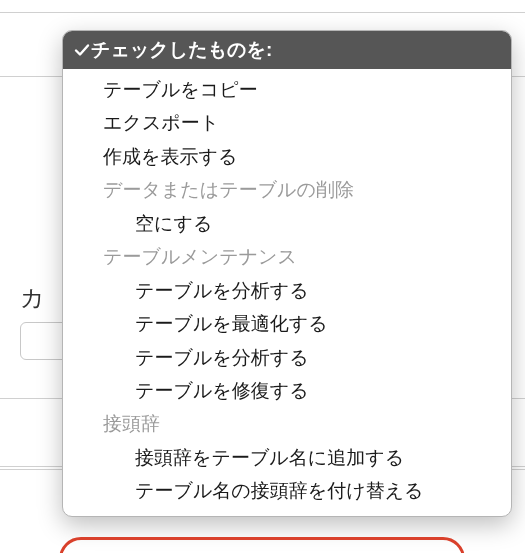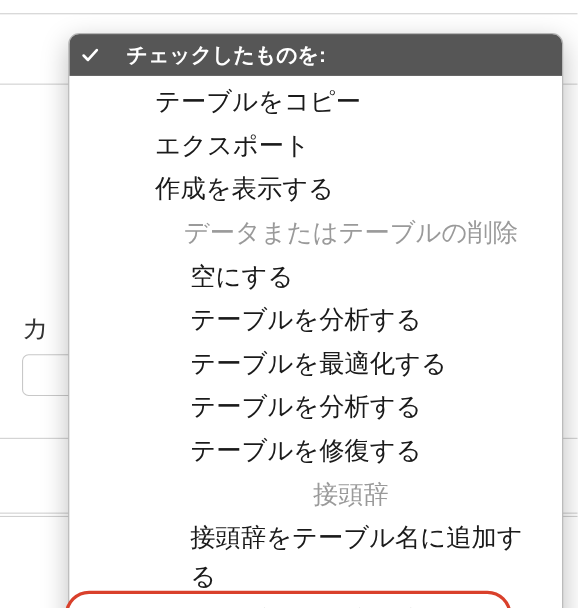--- a/index.html
+++ b/index.html
@@ -50,47 +50,45 @@
     overflow: hidden;
   }
   .menu-header {
     display: flex;
     align-items: center;
     background: #565656;
     color: #ffffff;
     font-weight: 600;
     font-size: 19px;
     padding: 6px 10px 6px 10px;
-    gap: 24px;
+    gap: 0;
   }
   .menu-header .check {
     width: 18px;
     display: inline-flex;
     justify-content: center;
   }
   .menu-body {
     padding: 4px 0 8px 0;
   }
   .menu-item, .menu-section {
-    font-size: 23px;
+    font-size: 19px;
     line-height: 1.55;
     padding: 2px 14px 2px 40px;
-    margin-left: 38px;
   }
   .menu-item {
     color: #1a1a1a;
     cursor: default;
   }
   .menu-subitem {
     padding-left: 72px;
   }
   .menu-section {
     color: #9a9a9a;
     cursor: default;
-    text-align: center;
   }
   .highlight-ring {
     position: absolute;
     border: 3px solid #d9402b;
     border-radius: 22px;
     pointer-events: none;
   }
 </style>
 </head>
 <body>
@@ -115,20 +113,21 @@
     <span>チェックしたものを:</span>
   </div>
   <div class="menu-body">
     <div class="menu-item"><span>テーブルをコピー</span></div>
     <div class="menu-item"><span>エクスポート</span></div>
     <div class="menu-item"><span>作成を表示する</span></div>
 
     <div class="menu-section"><span>データまたはテーブルの削除</span></div>
     <div class="menu-item menu-subitem"><span>空にする</span></div>
 
+    <div class="menu-section"><span>テーブルメンテナンス</span></div>
     <div class="menu-item menu-subitem"><span>テーブルを分析する</span></div>
     <div class="menu-item menu-subitem"><span>テーブルを最適化する</span></div>
     <div class="menu-item menu-subitem"><span>テーブルを分析する</span></div>
     <div class="menu-item menu-subitem"><span>テーブルを修復する</span></div>
 
     <div class="menu-section"><span>接頭辞</span></div>
     <div class="menu-item menu-subitem"><span>接頭辞をテーブル名に追加する</span></div>
     <div class="menu-item menu-subitem" id="hl-target"><span>テーブル名の接頭辞を付け替える</span></div>
 
   </div>

